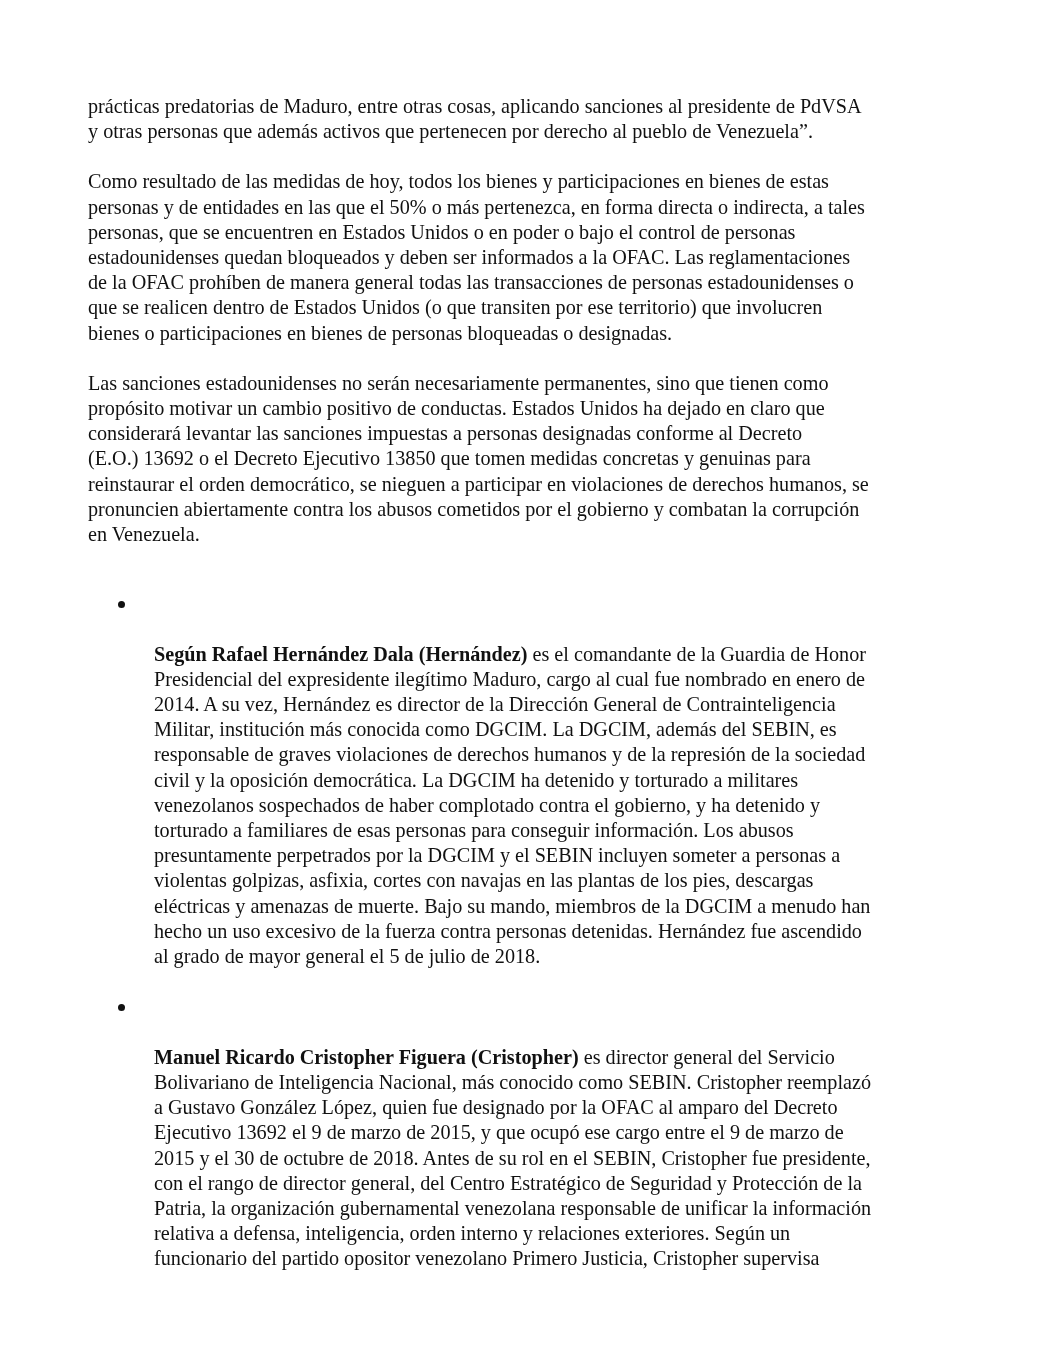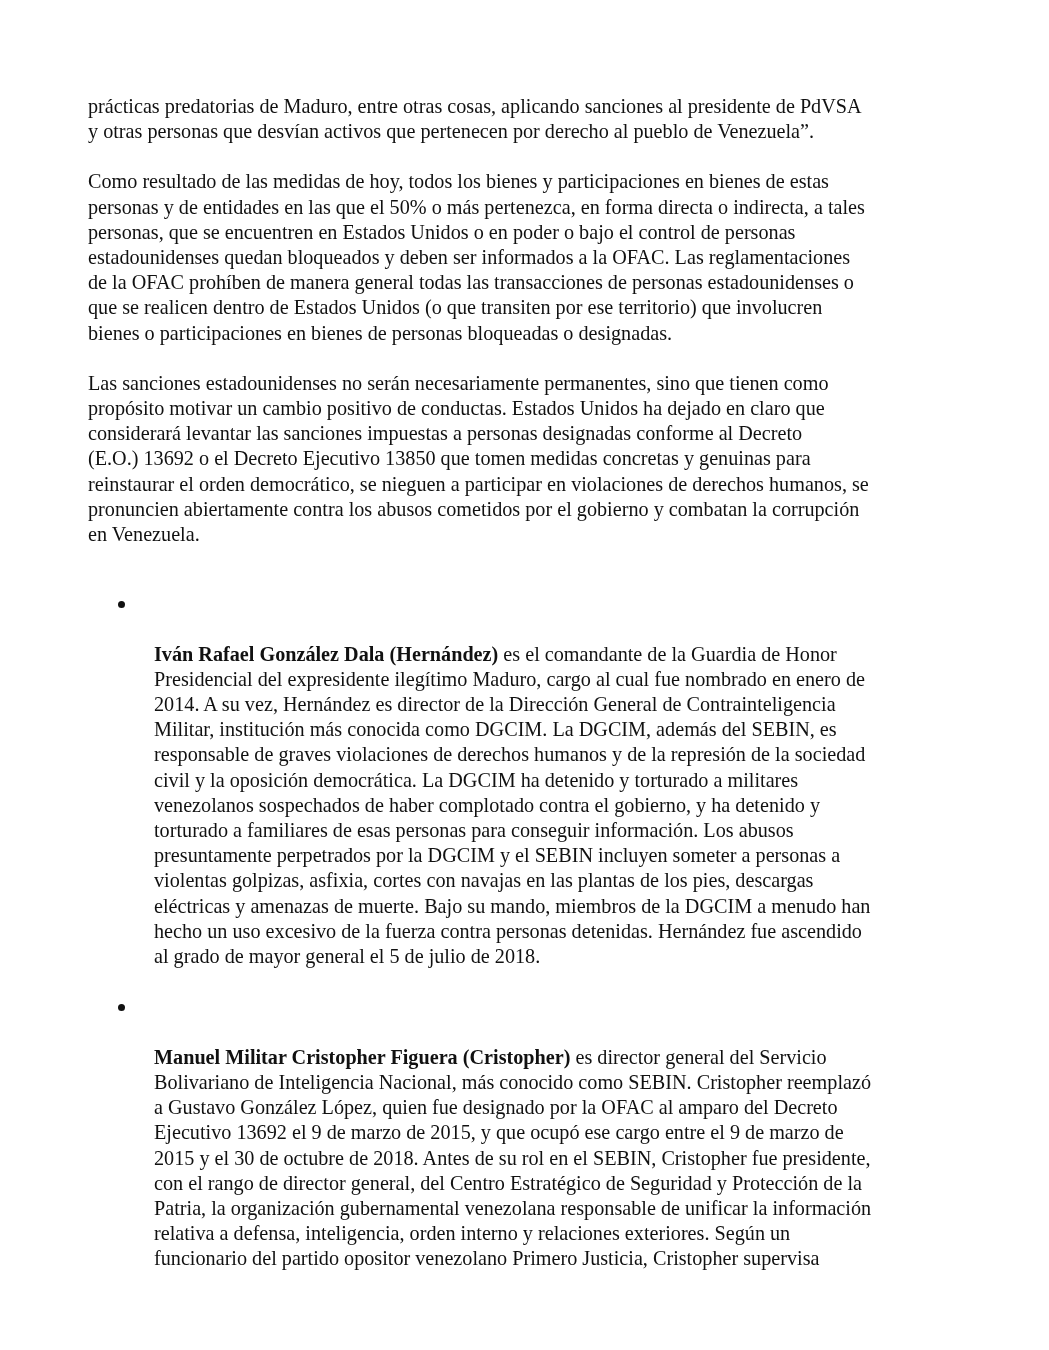--- a/index.html
+++ b/index.html
@@ -50,56 +50,56 @@
     }
     .bullet-name {
       font-weight: bold;
     }
   </style>
 </head>
 <body>
 
 <div class="page">
   <p class="para">prácticas predatorias de Maduro, entre otras cosas, aplicando sanciones al presidente de PdVSA
-y otras personas que desvían activos que pertenecen por derecho al pueblo de Venezuela”.</p>
+y otras personas que además activos que pertenecen por derecho al pueblo de Venezuela”.</p>
   <p class="para">Como resultado de las medidas de hoy, todos los bienes y participaciones en bienes de estas
 personas y de entidades en las que el 50% o más pertenezca, en forma directa o indirecta, a tales
 personas, que se encuentren en Estados Unidos o en poder o bajo el control de personas
 estadounidenses quedan bloqueados y deben ser informados a la OFAC. Las reglamentaciones
 de la OFAC prohíben de manera general todas las transacciones de personas estadounidenses o
 que se realicen dentro de Estados Unidos (o que transiten por ese territorio) que involucren
 bienes o participaciones en bienes de personas bloqueadas o designadas.</p>
   <p class="para">Las sanciones estadounidenses no serán necesariamente permanentes, sino que tienen como
 propósito motivar un cambio positivo de conductas. Estados Unidos ha dejado en claro que
 considerará levantar las sanciones impuestas a personas designadas conforme al Decreto
 (E.O.) 13692 o el Decreto Ejecutivo 13850 que tomen medidas concretas y genuinas para
 reinstaurar el orden democrático, se nieguen a participar en violaciones de derechos humanos, se
 pronuncien abiertamente contra los abusos cometidos por el gobierno y combatan la corrupción
 en Venezuela.</p>
 
   <ul class="bullets">
     <li class="bullet-item">
       <span class="bullet-dot"></span>
-      <span class="bullet-name">Iván Rafael González Dala (Hernández)</span><span> es el comandante de la Guardia de Honor
+      <span class="bullet-name">Según Rafael Hernández Dala (Hernández)</span><span> es el comandante de la Guardia de Honor
 Presidencial del expresidente ilegítimo Maduro, cargo al cual fue nombrado en enero de
 2014. A su vez, Hernández es director de la Dirección General de Contrainteligencia
 Militar, institución más conocida como DGCIM. La DGCIM, además del SEBIN, es
 responsable de graves violaciones de derechos humanos y de la represión de la sociedad
 civil y la oposición democrática. La DGCIM ha detenido y torturado a militares
 venezolanos sospechados de haber complotado contra el gobierno, y ha detenido y
 torturado a familiares de esas personas para conseguir información. Los abusos
 presuntamente perpetrados por la DGCIM y el SEBIN incluyen someter a personas a
 violentas golpizas, asfixia, cortes con navajas en las plantas de los pies, descargas
 eléctricas y amenazas de muerte. Bajo su mando, miembros de la DGCIM a menudo han
 hecho un uso excesivo de la fuerza contra personas detenidas. Hernández fue ascendido
 al grado de mayor general el 5 de julio de 2018.</span>
     </li>
     <li class="bullet-item">
       <span class="bullet-dot"></span>
-      <span class="bullet-name">Manuel Militar Cristopher Figuera (Cristopher)</span><span> es director general del Servicio
+      <span class="bullet-name">Manuel Ricardo Cristopher Figuera (Cristopher)</span><span> es director general del Servicio
 Bolivariano de Inteligencia Nacional, más conocido como SEBIN. Cristopher reemplazó
 a Gustavo González López, quien fue designado por la OFAC al amparo del Decreto
 Ejecutivo 13692 el 9 de marzo de 2015, y que ocupó ese cargo entre el 9 de marzo de
 2015 y el 30 de octubre de 2018. Antes de su rol en el SEBIN, Cristopher fue presidente,
 con el rango de director general, del Centro Estratégico de Seguridad y Protección de la
 Patria, la organización gubernamental venezolana responsable de unificar la información
 relativa a defensa, inteligencia, orden interno y relaciones exteriores. Según un
 funcionario del partido opositor venezolano Primero Justicia, Cristopher supervisa</span>
     </li>
   </ul>

